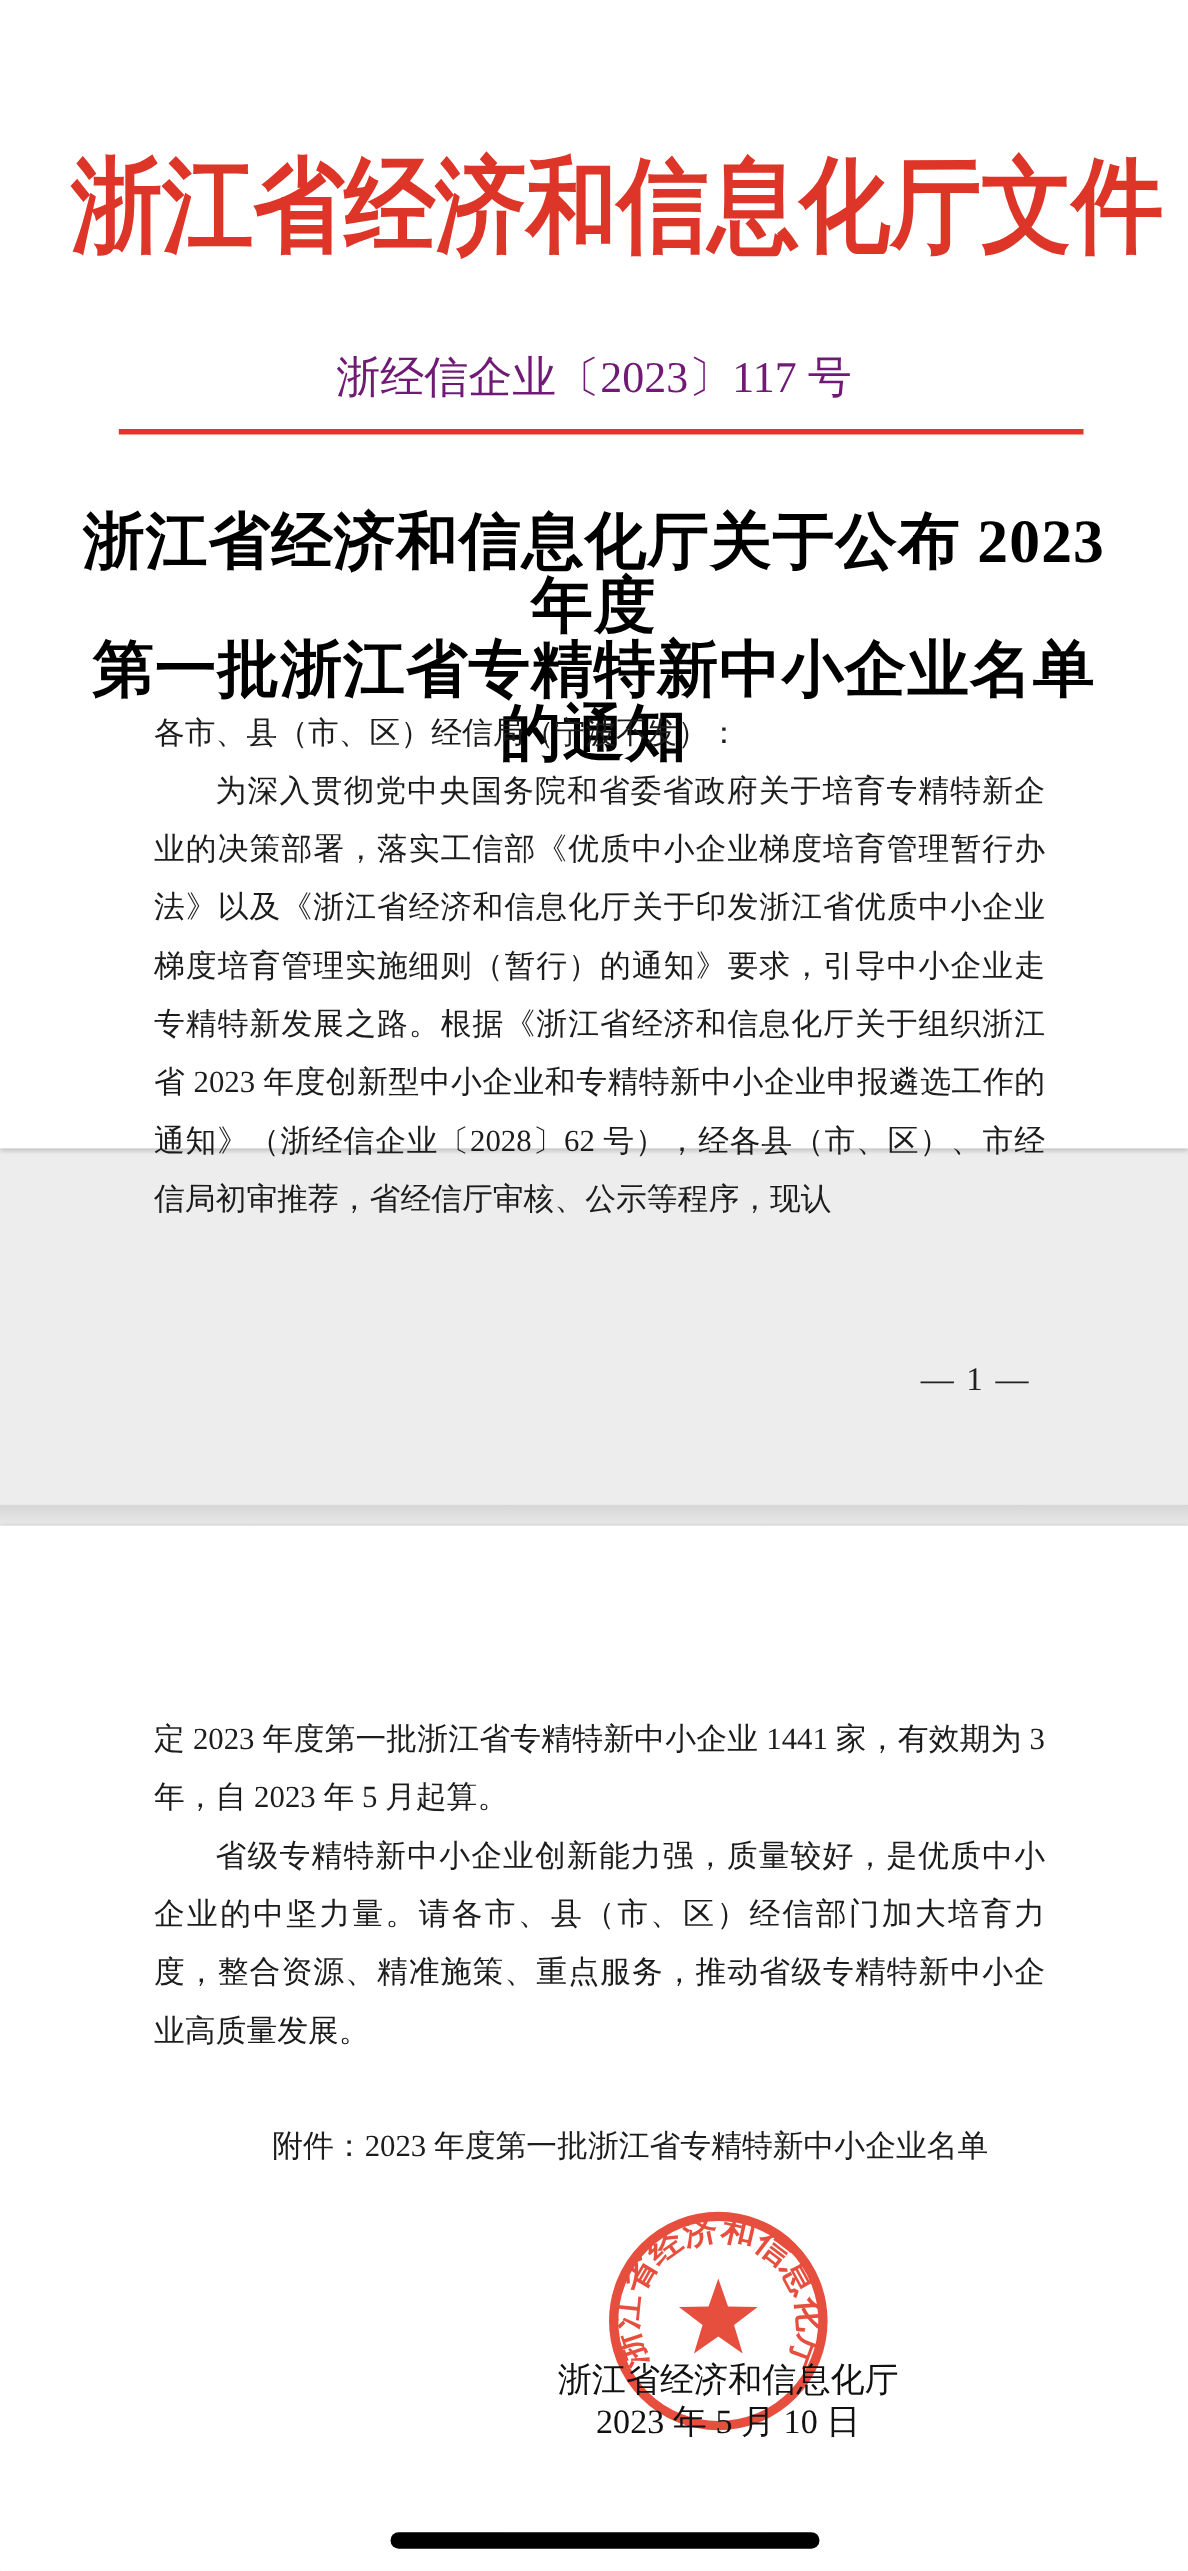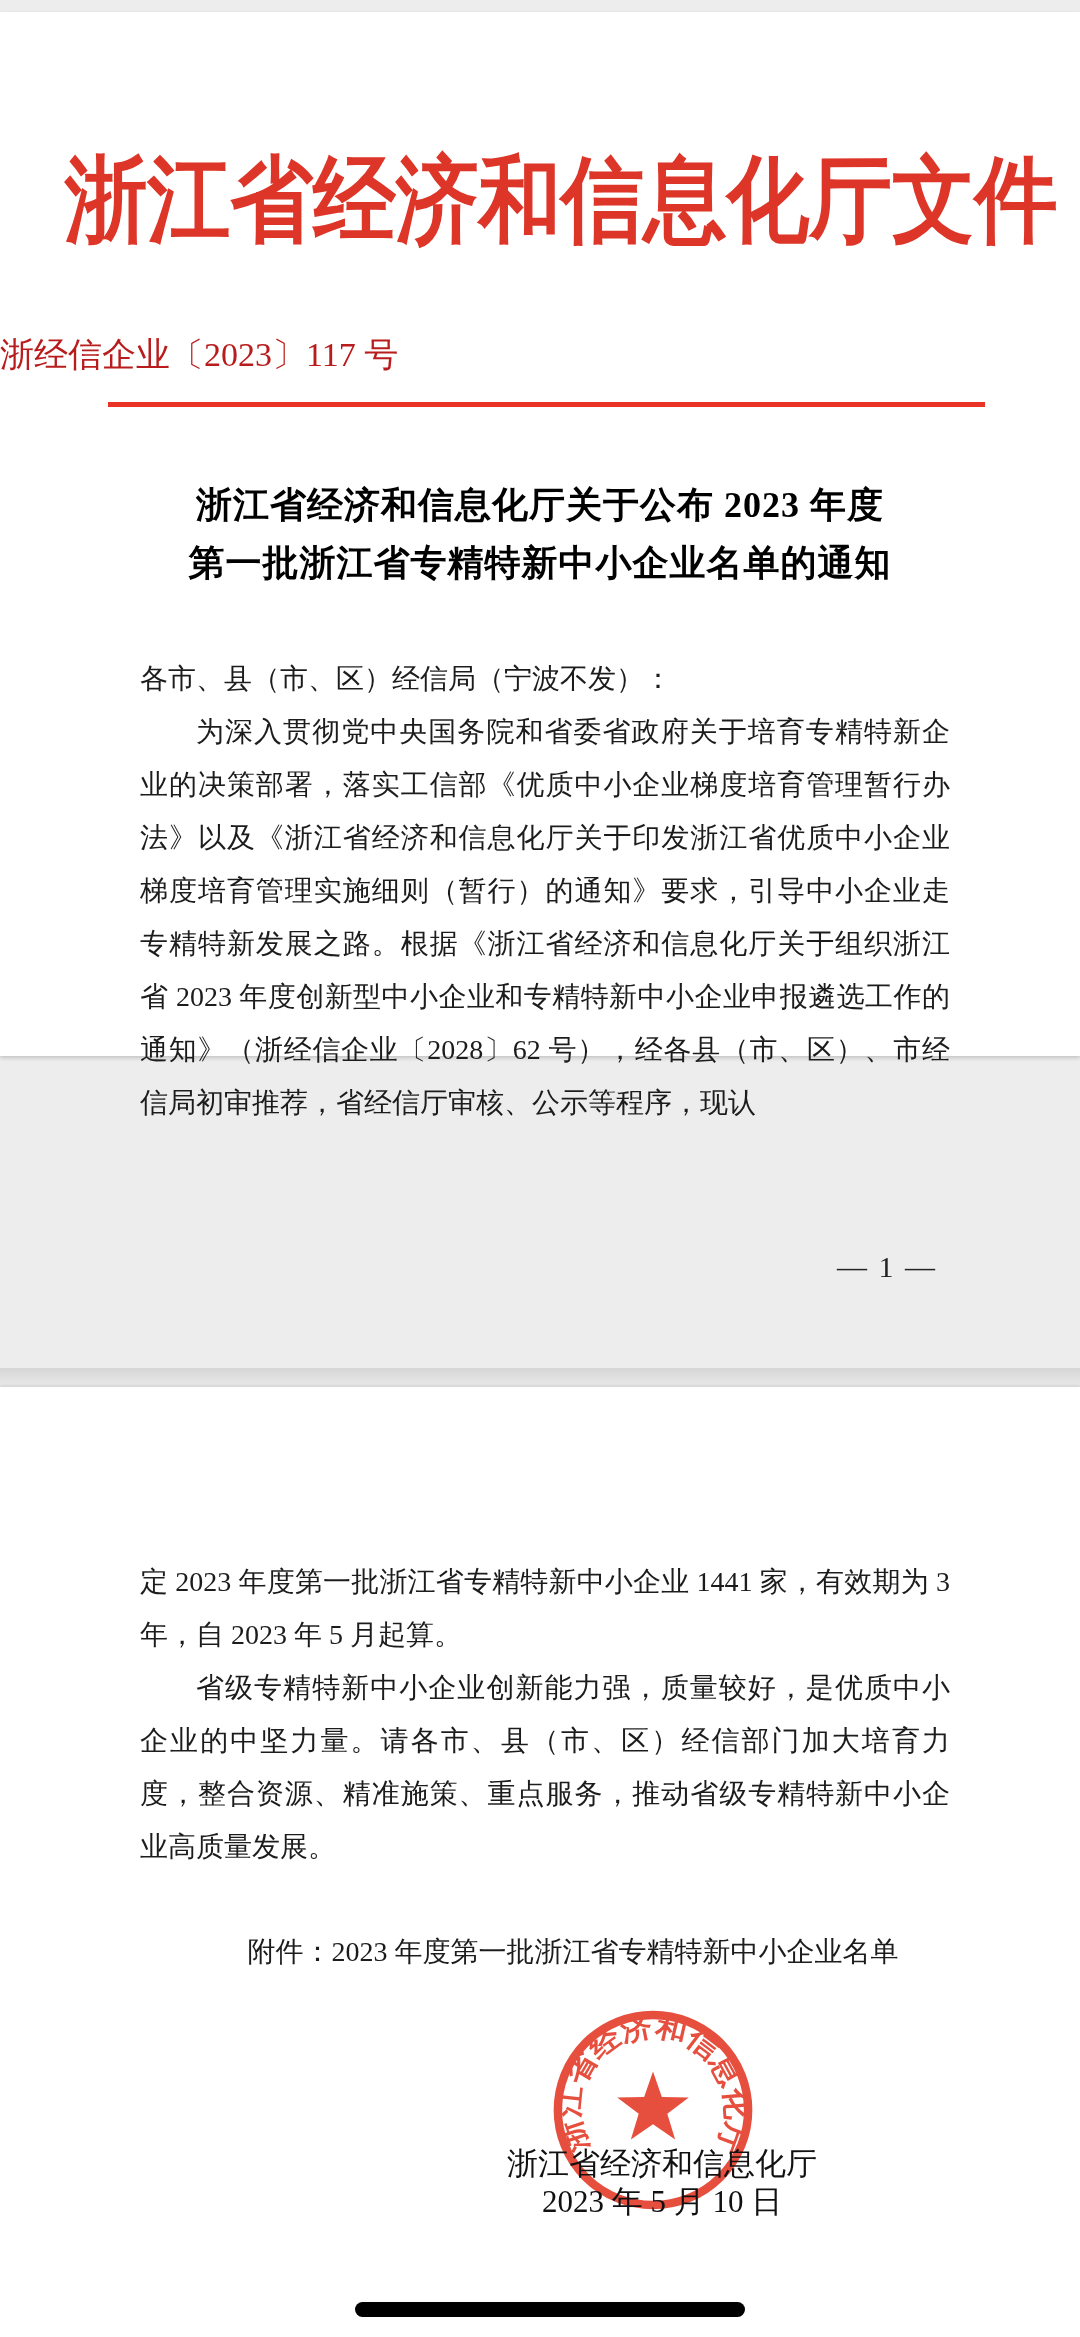--- a/index.html
+++ b/index.html
@@ -9,46 +9,46 @@
     --ink:#1c1c1c;
   }
   html,body{margin:0;padding:0;}
   body{
     width:1080px;height:2337px;position:relative;overflow:hidden;
     background:#ededed;
     font-family:"Liberation Serif","DejaVu Serif",serif;
     color:var(--ink);
   }
   .page{position:absolute;left:0;right:0;background:#ffffff;}
-  .page-1{top:12px;height:1044px;box-shadow:0 2px 4px rgba(0,0,0,.18);}
+  .page-1{top:0;height:1044px;box-shadow:0 2px 4px rgba(0,0,0,.18);}
   .page-2{top:1387px;height:1192px;box-shadow:0 -1px 3px rgba(0,0,0,.12);}
   .page-separator{
     position:absolute;left:0;right:0;top:1368px;height:19px;
     background:linear-gradient(#d6d6d6,#e9e9e9);
   }
 
   
   .masthead{
     position:absolute;top:128px;left:0;right:0;height:120px;
     text-align:center;font-weight:bold;font-size:94px;line-height:120px;
     color:var(--masthead-red);
     transform:scaleX(.88);transform-origin:center;
     white-space:nowrap;letter-spacing:0px;
   }
   .doc-number{
     position:absolute;top:320px;left:0;right:0;
-    text-align:left;font-size:34px;line-height:46px;color:#b91c1c;
+    text-align:center;font-size:40px;line-height:46px;color:#701a75;
   }
   .red-rule{
     position:absolute;top:390px;left:108px;width:877px;height:5px;
     background:var(--rule-red);
   }
   .doc-title{
     position:absolute;top:464px;left:60px;right:60px;margin:0;
-    text-align:center;font-size:36px;font-weight:bold;line-height:58px;
+    text-align:center;font-size:56px;font-weight:bold;line-height:58px;
     letter-spacing:1px;color:#000;
   }
   .body-text{
     position:absolute;left:140px;right:130px;
     font-size:28px;line-height:53px;
     text-align:justify;text-justify:inter-character;
   }
   .body-1{top:640px;}
   .salutation{text-align:left;}
   .para{text-indent:2em;margin:0;}

